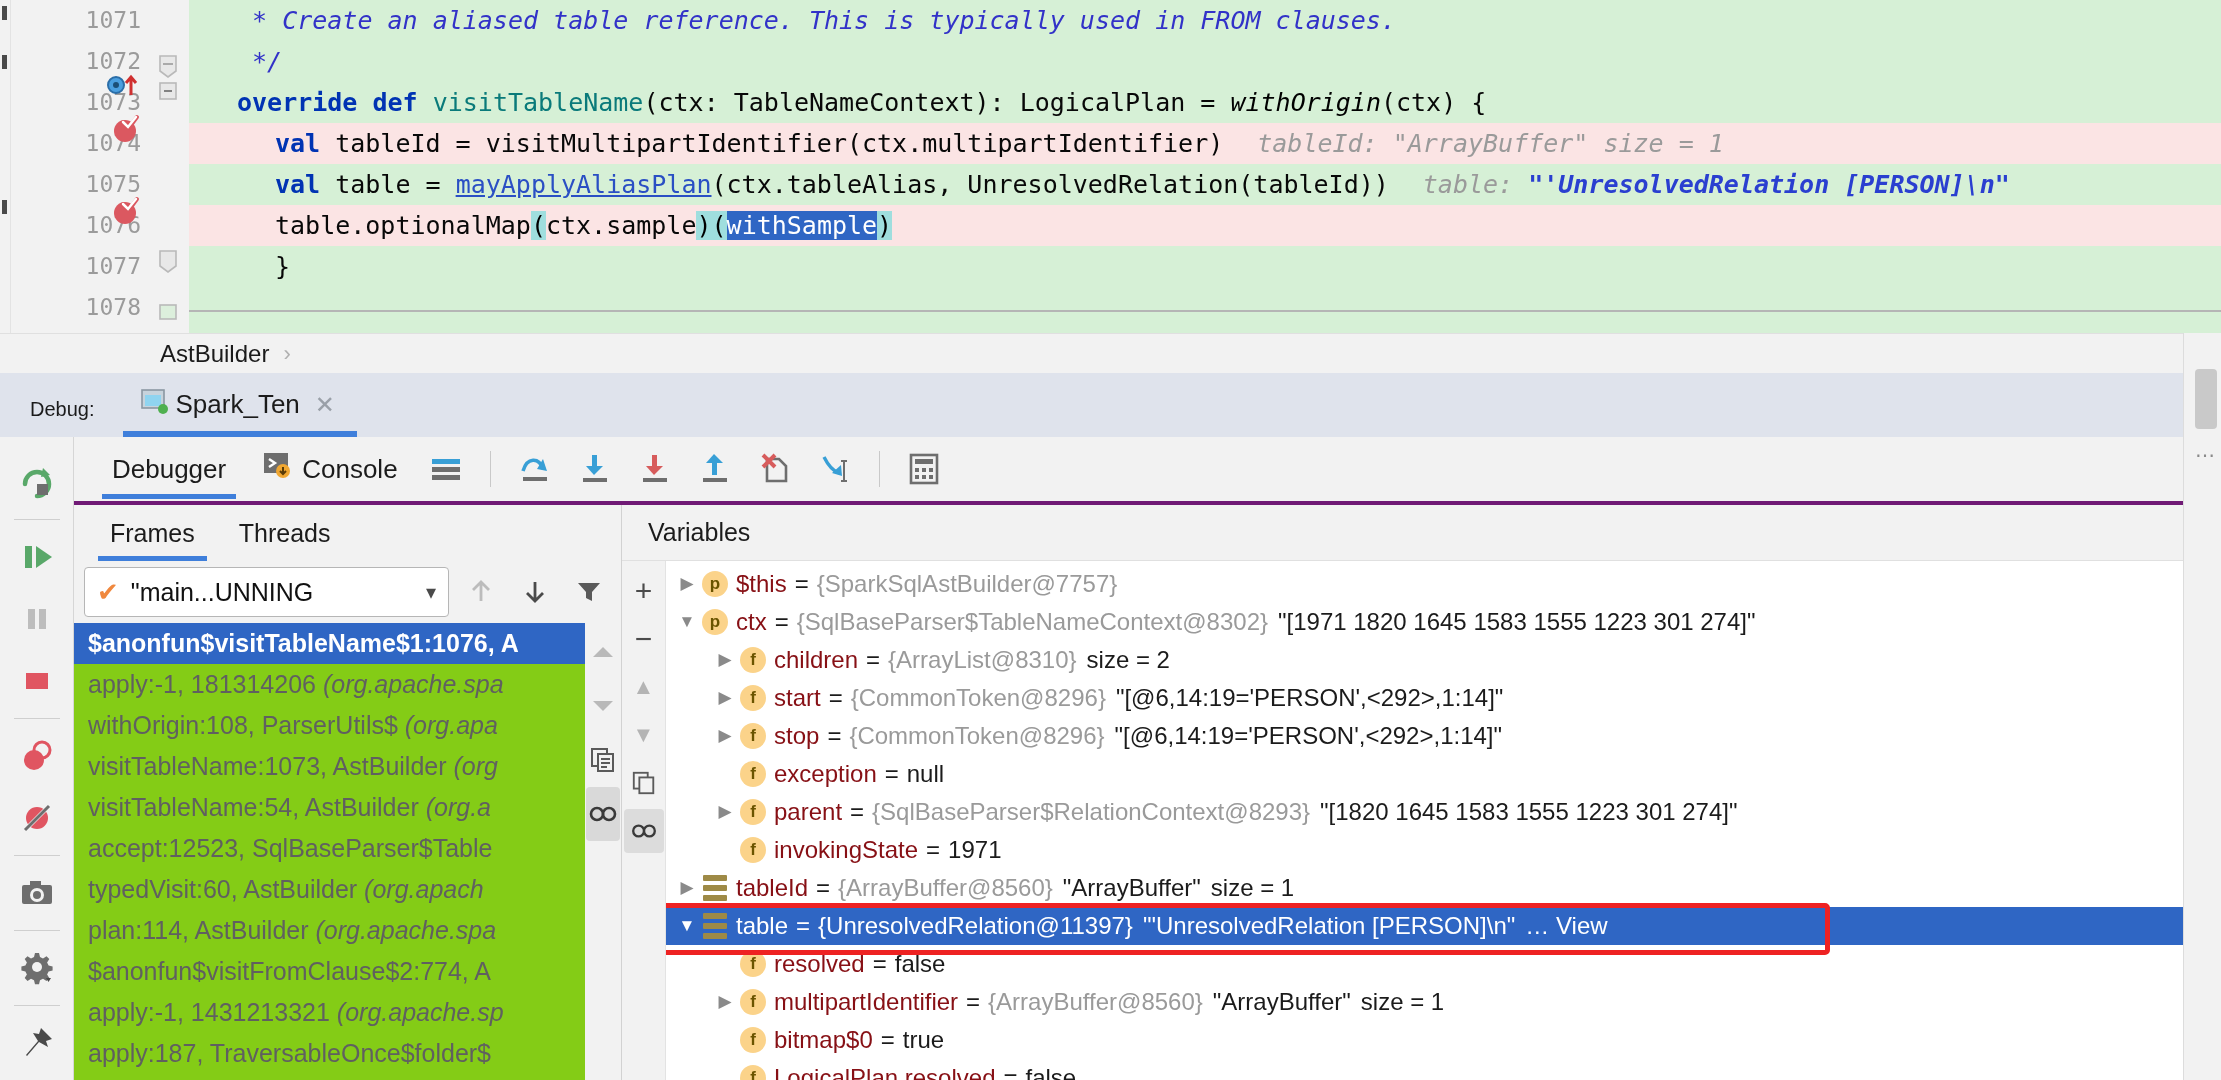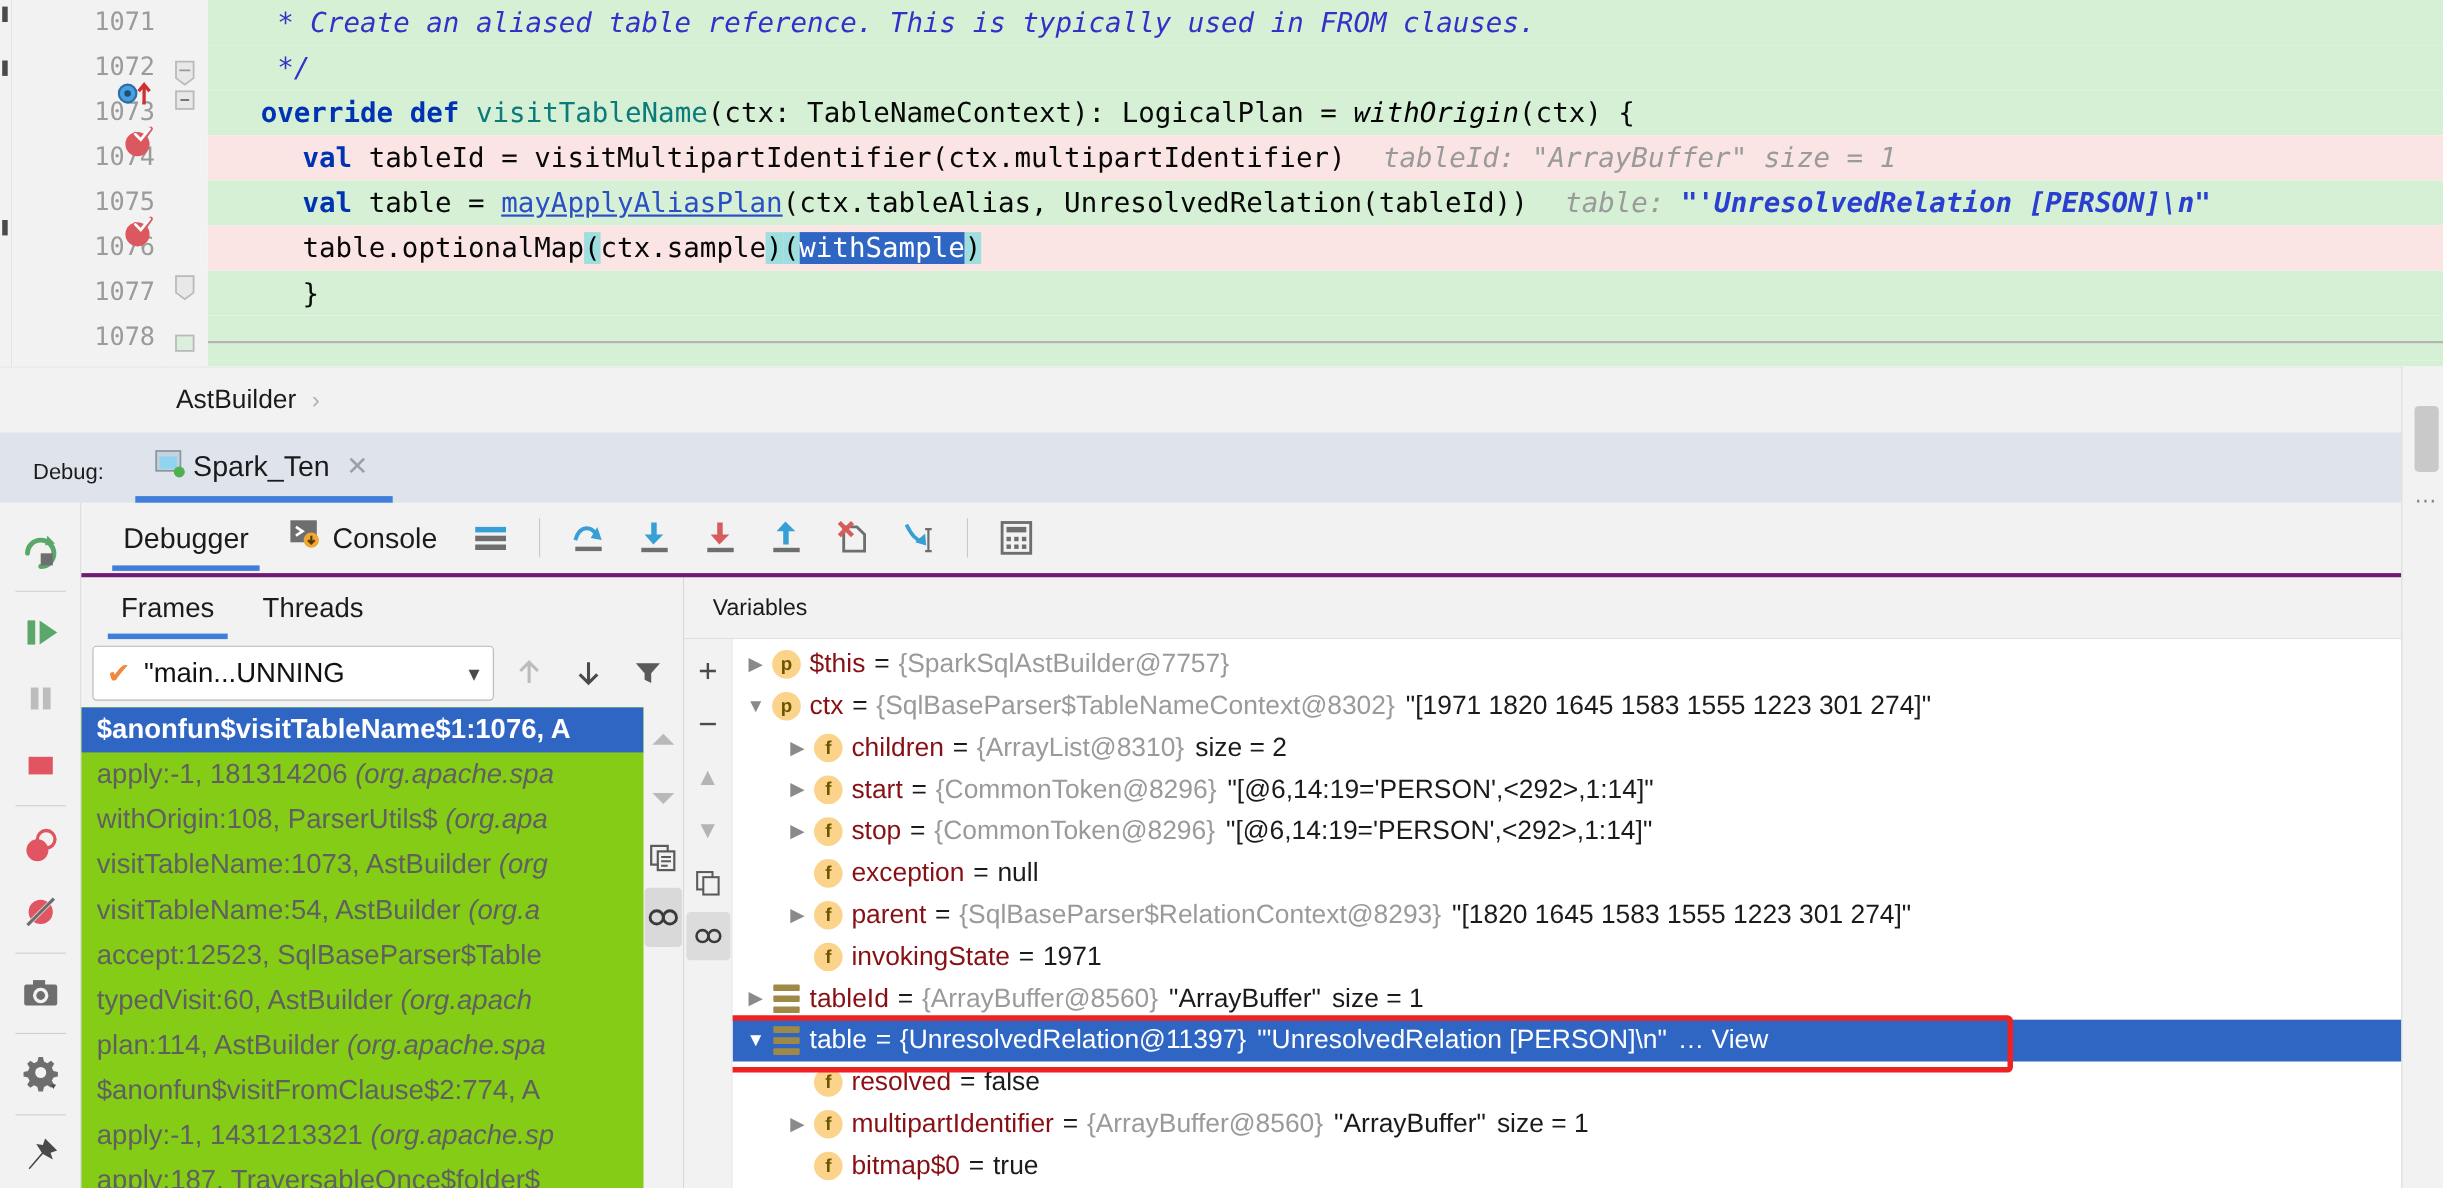--- a/index.html
+++ b/index.html
@@ -34,21 +34,21 @@
   .lnk{ color:#2a4fc4; text-decoration:underline;}
   .plain{color:#080808;}
   .hint{ color:#9a9a9a; font-style:italic; }
   .hint .hv{ color:#2a3fd0; font-weight:bold;}
   .sel-blue{ background:#2f66c4; color:#ffffff;}
   .sel-cyan{ background:#9fdede;}
   .ed-underline{ position:absolute; left:160px; right:160px; height:2px; background:#b9b9b9;}
 
   
   .breadcrumb{
-    height:60px; background:#f2f2f2; border-top:1px solid #e0e0e0;
+    height:40px; background:#f2f2f2; border-top:1px solid #e0e0e0;
     display:flex; align-items:center; padding-left:160px; gap:14px;
     font-size:24px; color:#999; flex:none;
   }
   .breadcrumb .bc-strong{ color:#1b1b1b;}
   .breadcrumb .bc-sep{ color:#b0b0b0; font-size:22px;}
 
   
   .debug-head{
     height:64px; flex:none; background:#dfe3ec; display:flex; align-items:flex-end;
     padding-left:30px; position:relative;
@@ -96,21 +96,21 @@
   .frames-list{ flex:1; background:#84cc16; overflow:hidden; position:relative;}
   .frame-row{
     height:41px; line-height:41px; font-size:25px; color:#606060; white-space:nowrap;
     padding-left:14px; overflow:hidden;
   }
   .frame-row.sel{ background:#2f66c4; color:#ffffff; font-weight:bold;}
   .frame-row i{ font-style:italic; }
   .frames-scroll{ width:36px; flex:none; background:#f2f2f2; display:flex; flex-direction:column; align-items:center; padding-top:2px;}
 
   .vars-pane{ flex:1; display:flex; flex-direction:column; min-width:0;}
-  .vars-head{ height:56px; display:flex; align-items:center; padding-left:26px; font-size:21px; color:#1b1b1b; background:#f2f2f2; flex:none; border-bottom:1px solid #e0e0e0;}
+  .vars-head{ height:56px; display:flex; align-items:center; padding-left:26px; font-size:25px; color:#1b1b1b; background:#f2f2f2; flex:none; border-bottom:1px solid #e0e0e0;}
   .vars-wrap{ flex:1; display:flex; min-height:0;}
   .vars-side{ width:44px; flex:none; background:#f2f2f2; display:flex; flex-direction:column; align-items:center; padding-top:8px; gap:4px; border-right:1px solid #e3e3e3;}
   .vs-btn{ width:40px; height:44px; display:flex; align-items:center; justify-content:center; font-size:30px; color:#4b4b4b;}
   .vs-btn.boxed{ background:#dcdcdc; border-radius:4px;}
   .vars-list{ flex:1; background:#ffffff; overflow:hidden; position:relative; padding-top:4px;}
   .vrow{
     height:38px; line-height:38px; font-size:24px; white-space:nowrap;
     display:flex; align-items:center; color:#1b1b1b; overflow:hidden; position:relative;
   }
   .vrow.sel{ background:#2f66c4; }

